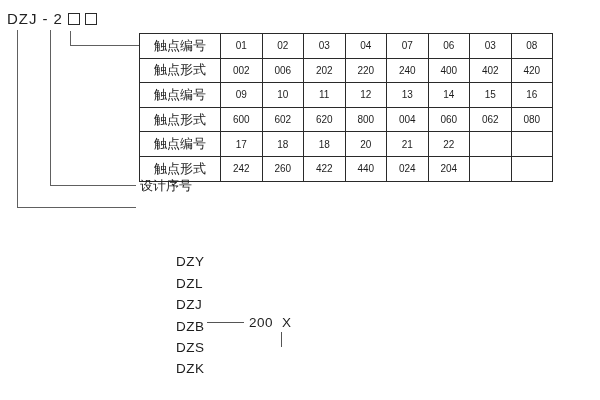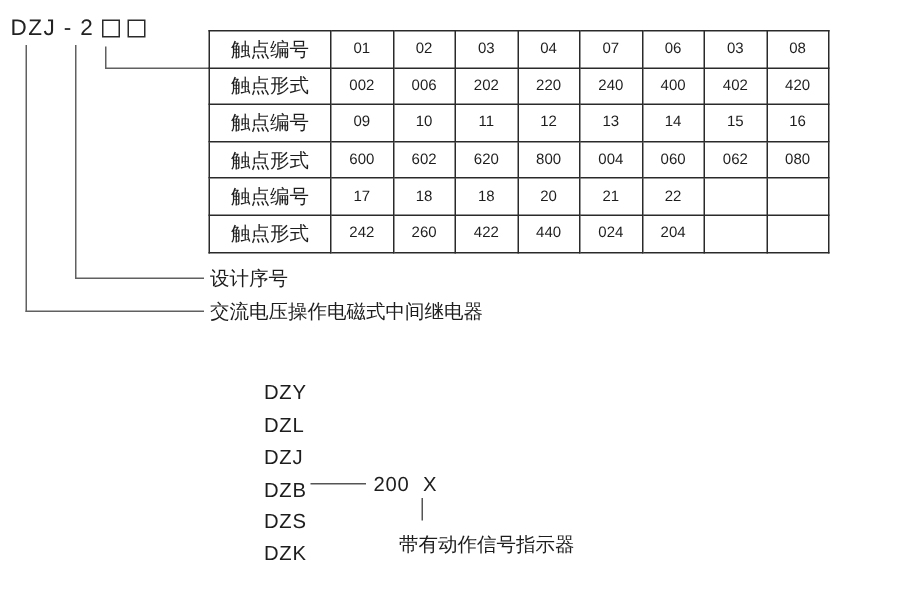--- a/index.html
+++ b/index.html
@@ -14,21 +14,21 @@
     display:flex;align-items:center;white-space:nowrap;
   }
   .model-code .sep{margin:0 5px;}
   .sq{display:inline-block;width:10px;height:10px;border:1.6px solid #2a2a2a;margin-left:5px;}
   
   .lead{position:absolute;border-left:1px solid #606060;border-bottom:1px solid #606060;}
   .line-type{left:17px;top:30px;width:118px;height:177px;}
   .line-design{left:50px;top:30px;width:85px;height:155px;}
   .line-box{left:70px;top:31px;width:69px;height:14px;}
   
-  .ct{position:absolute;left:139px;top:20px;border-collapse:collapse;table-layout:fixed;border-radius:17px;}
+  .ct{position:absolute;left:139px;top:33px;border-collapse:collapse;table-layout:fixed;border-radius:17px;}
   .ct td{
     border:1px solid #2a2a2a;text-align:center;vertical-align:middle;
     height:23.6px;padding:0;font-size:10px;color:#1d1d1d;overflow:hidden;
   }
   .ct td.lbl{font-size:13px;}
   
   .callout{position:absolute;font-size:13px;line-height:15px;white-space:nowrap;color:#1d1d1d;}
   .callout-design{left:140px;top:178px;}
   .callout-type{left:140px;top:200px;}
   
@@ -133,21 +133,20 @@
         <td>440</td>
         <td>024</td>
         <td>204</td>
         <td></td>
         <td></td>
       </tr>
     </tbody>
   </table>
 
   <div class="callout callout-design">设计序号</div>
-  <div class="callout callout-type">交流电压操作电磁式中间继电器</div>
 
   <div class="mlist">
     <div class="mrow">
         <span>DZY</span>
       </div>
     <div class="mrow">
         <span>DZL</span>
       </div>
     <div class="mrow">
         <span>DZJ</span>
@@ -161,15 +160,14 @@
     <div class="mrow">
         <span>DZK</span>
       </div>
   </div>
 
   <div class="dzb-dash"></div>
   <div class="dzb-suffix">
     <span>200</span><span class="xl">X</span>
   </div>
   <div class="xline"></div>
-  <div class="note">带有动作信号指示器</div>
 
 </div>
 
 </body></html>

